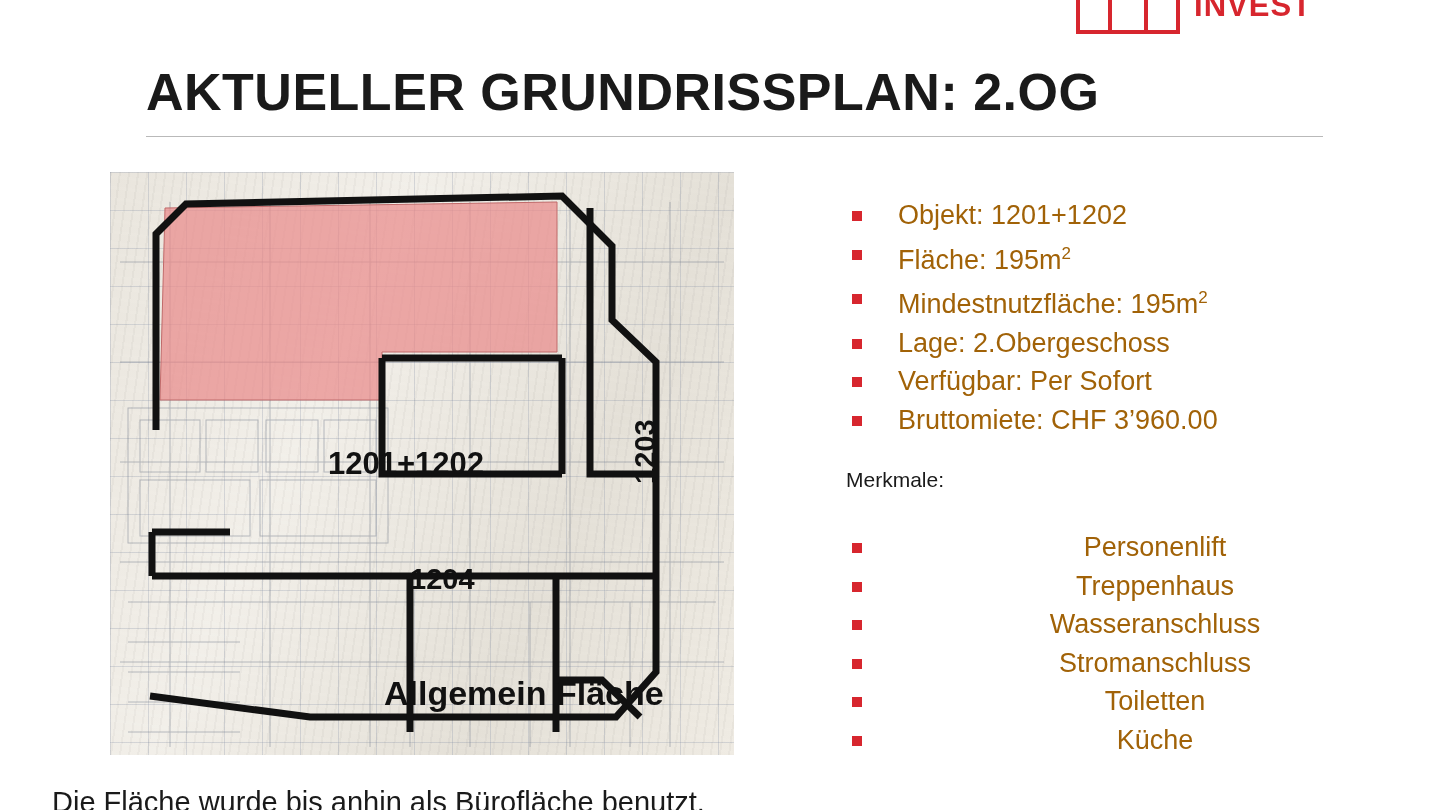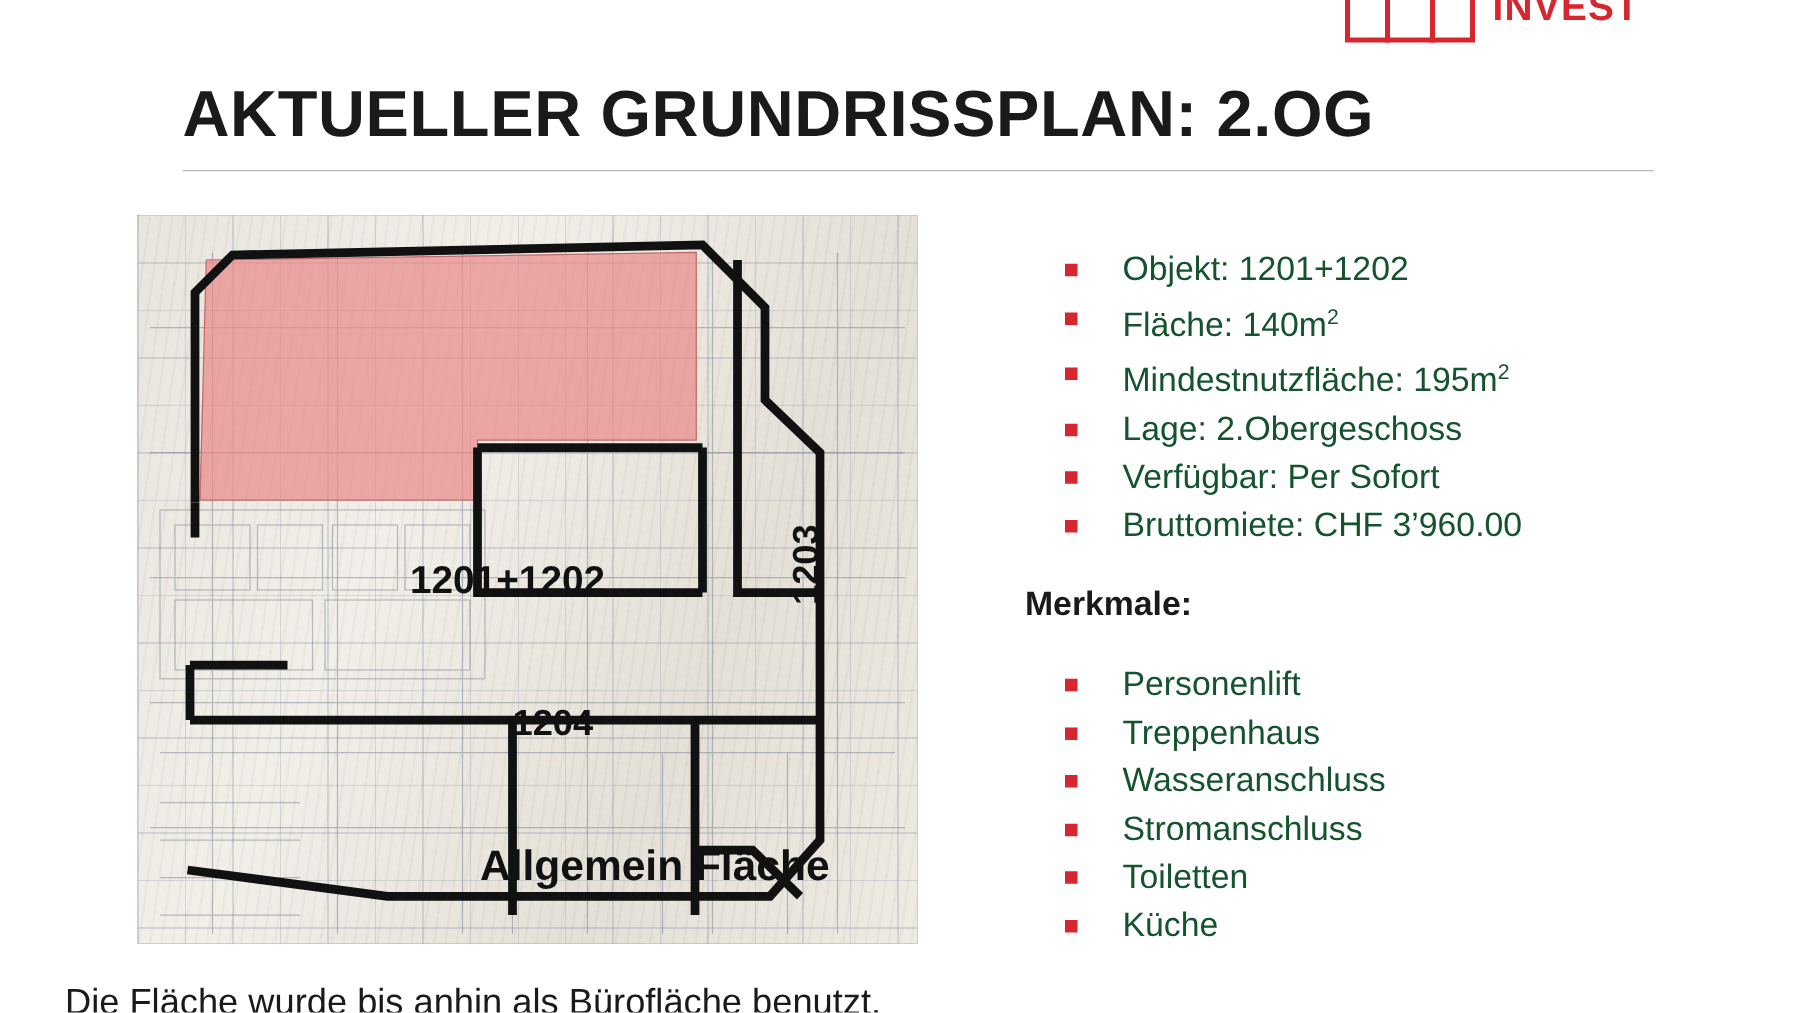--- a/index.html
+++ b/index.html
@@ -118,50 +118,50 @@
   }
   ul.bullets {
     list-style: none;
     margin: 0;
     padding: 0;
   }
   ul.bullets li {
     position: relative;
     padding-left: 46px;
     font-size: 27px;
-    color: #14532d;
+    color: #a16207;
     line-height: 38.5px;
     white-space: nowrap;
   }
   ul.bullets li::before {
     content: "";
     position: absolute;
     left: 0;
     top: 15px;
     width: 10px;
     height: 10px;
     background: #d7262e;
   }
   .unit-sup { font-size: 17px; vertical-align: super; }
 
   .features-title {
     position: absolute;
-    left: 820px;
+    left: 846px;
     top: 468px;
-    font-size: 27px;
-    font-weight: bold;
+    font-size: 21px;
+    font-weight: normal;
     color: #1a1a1a;
   }
   .features {
     position: absolute;
     left: 852px;
     top: 528px;
     width: 560px;
   }
-  .features li { line-height: 41px; }
+  .features li { line-height: 41px; text-align: center; }
   .features li::before { top: 16px; }
 
   
   .footer-note {
     position: absolute;
     left: 52px;
     top: 786px;
     font-size: 29px;
     color: #1a1a1a;
     white-space: nowrap;
@@ -223,21 +223,21 @@
 
   <div class="plan-label lbl-1201">1201+1202</div>
   <div class="plan-label lbl-1204">1204</div>
   <div class="plan-label lbl-1203">1203</div>
   <div class="plan-label lbl-allg">Allgemein Fläche</div>
 
 </div>
 
 <ul class="bullets details">
   <li><span>Objekt: 1201+1202</span></li>
-  <li><span>Fläche: 140m</span><span class="unit-sup">2</span></li>
+  <li><span>Fläche: 195m</span><span class="unit-sup">2</span></li>
   <li><span>Mindestnutzfläche: 195m</span><span class="unit-sup">2</span></li>
   <li><span>Lage: 2.Obergeschoss</span></li>
   <li><span>Verfügbar: Per Sofort</span></li>
   <li><span>Bruttomiete: CHF 3’960.00</span></li>
 </ul>
 
 <div class="features-title">Merkmale:</div>
 <ul class="bullets features">
   <li><span>Personenlift</span></li>
   <li><span>Treppenhaus</span></li>

